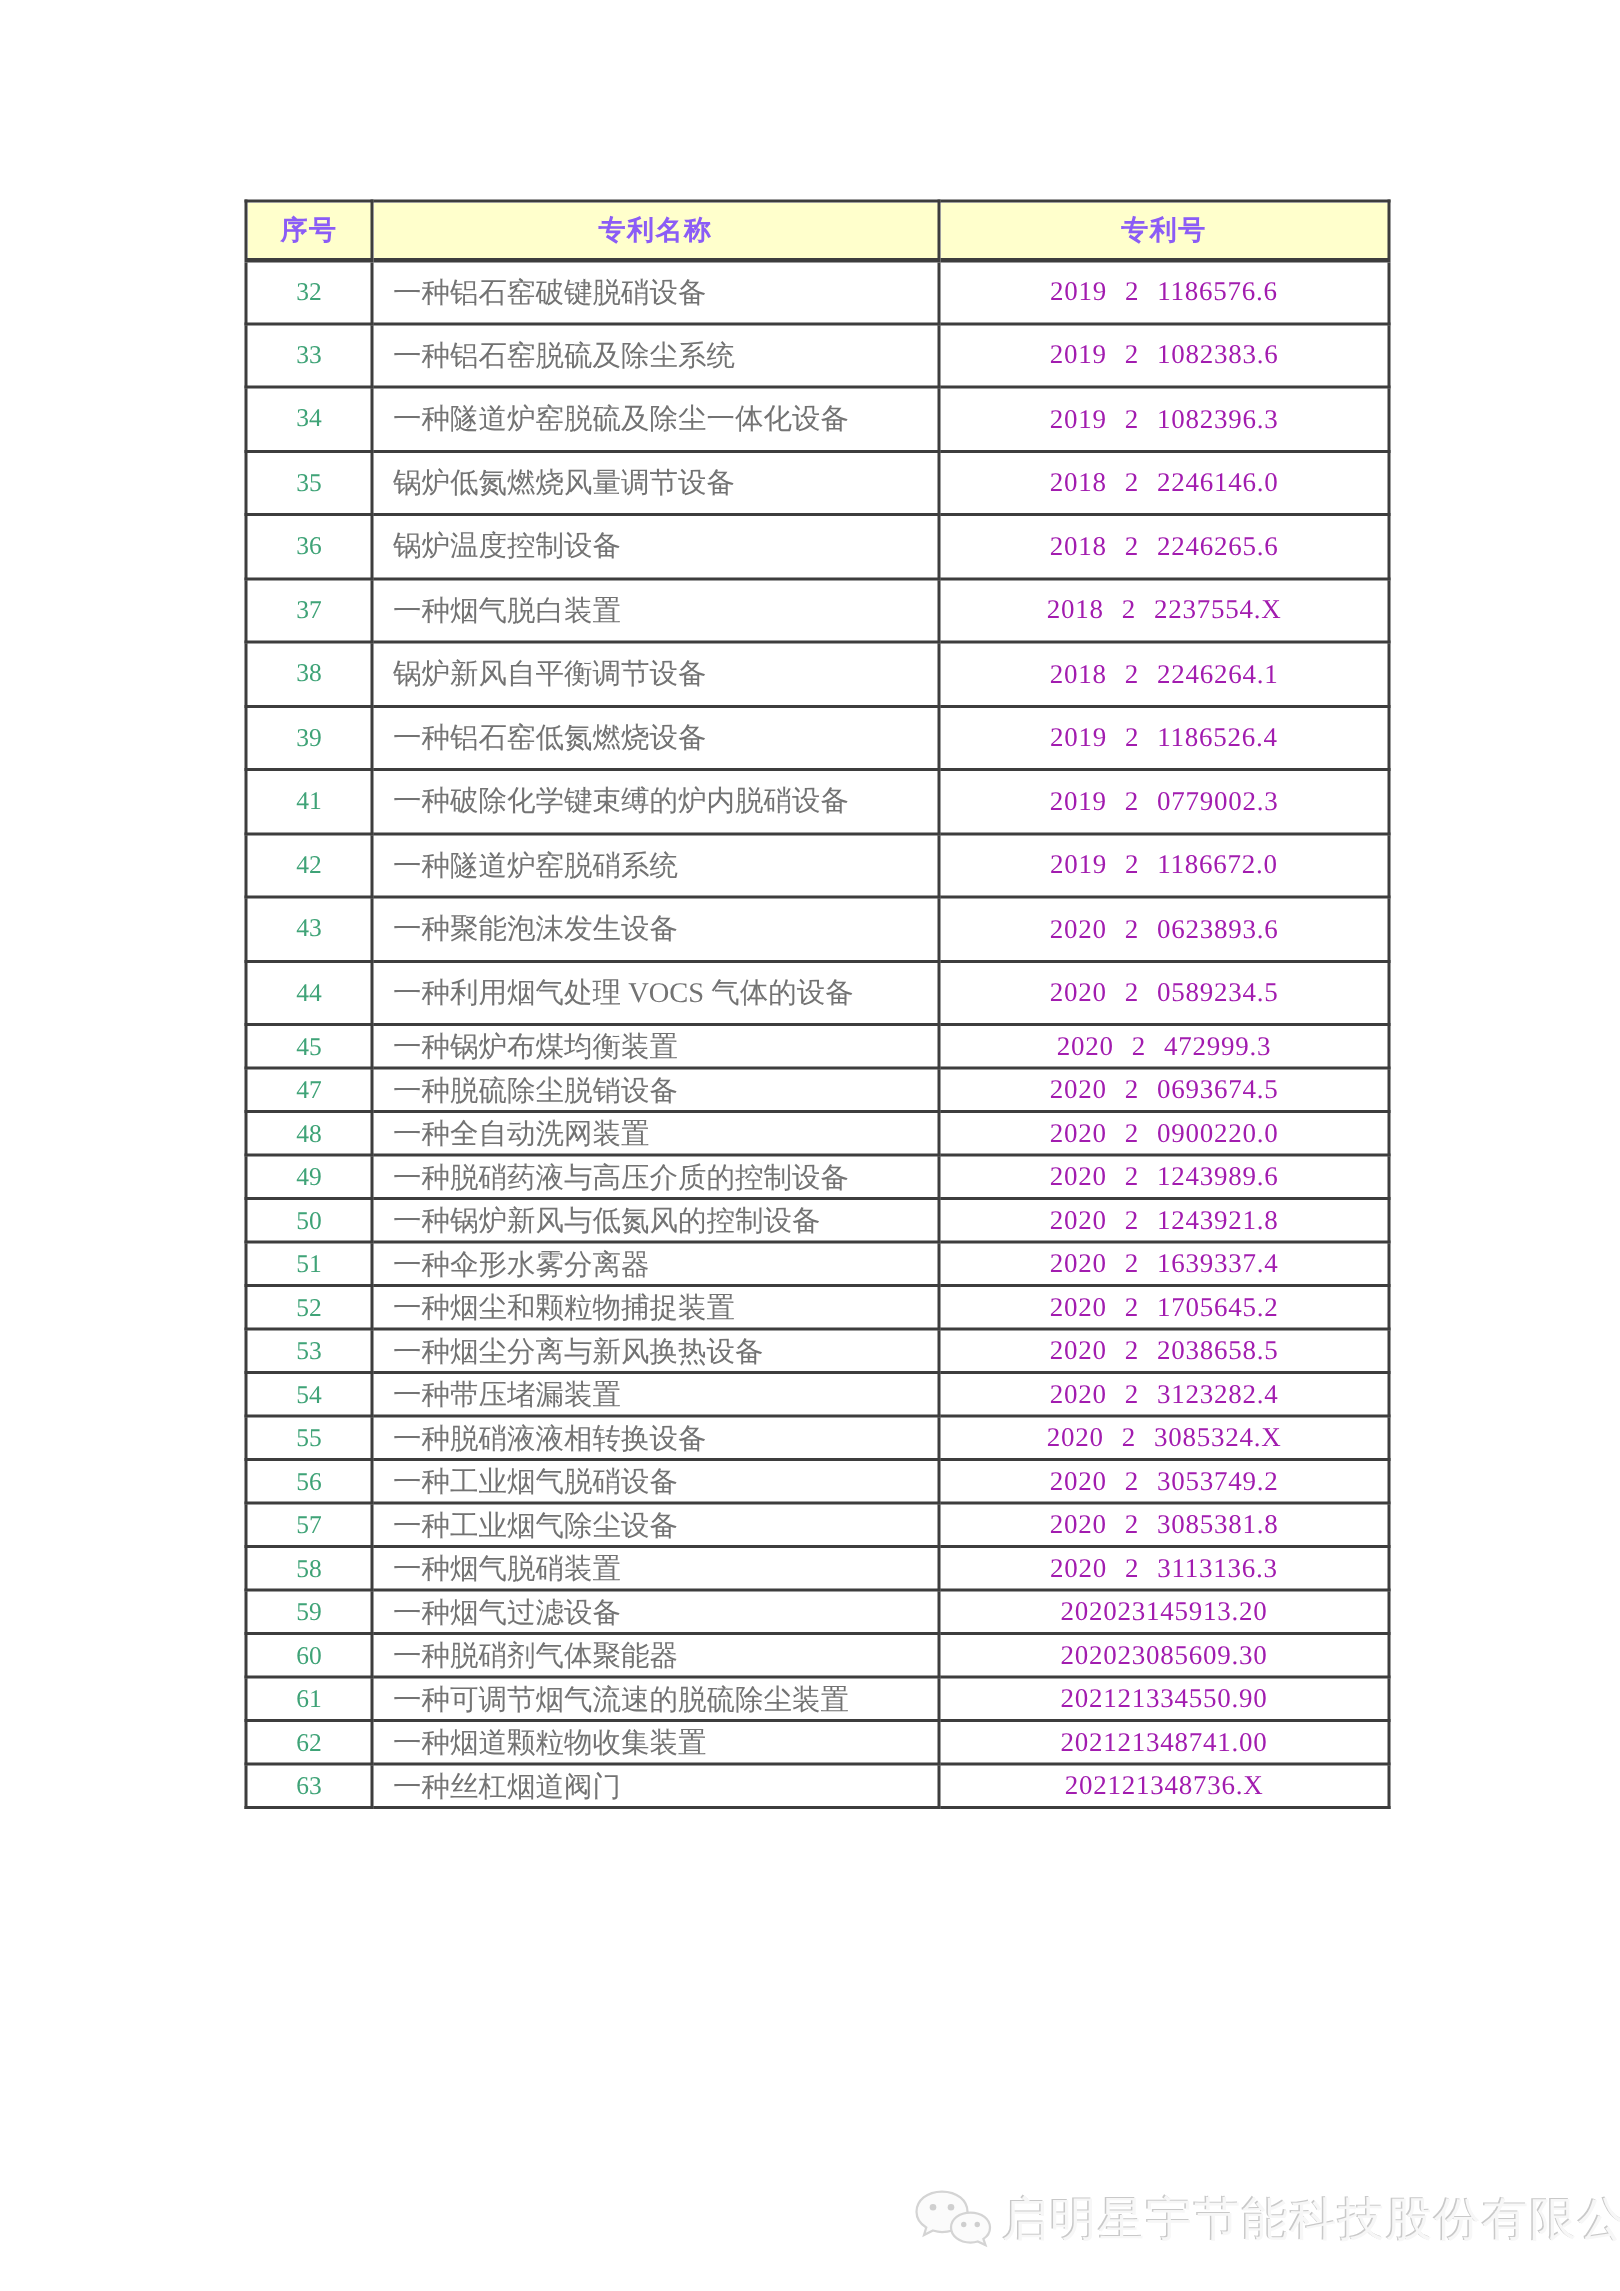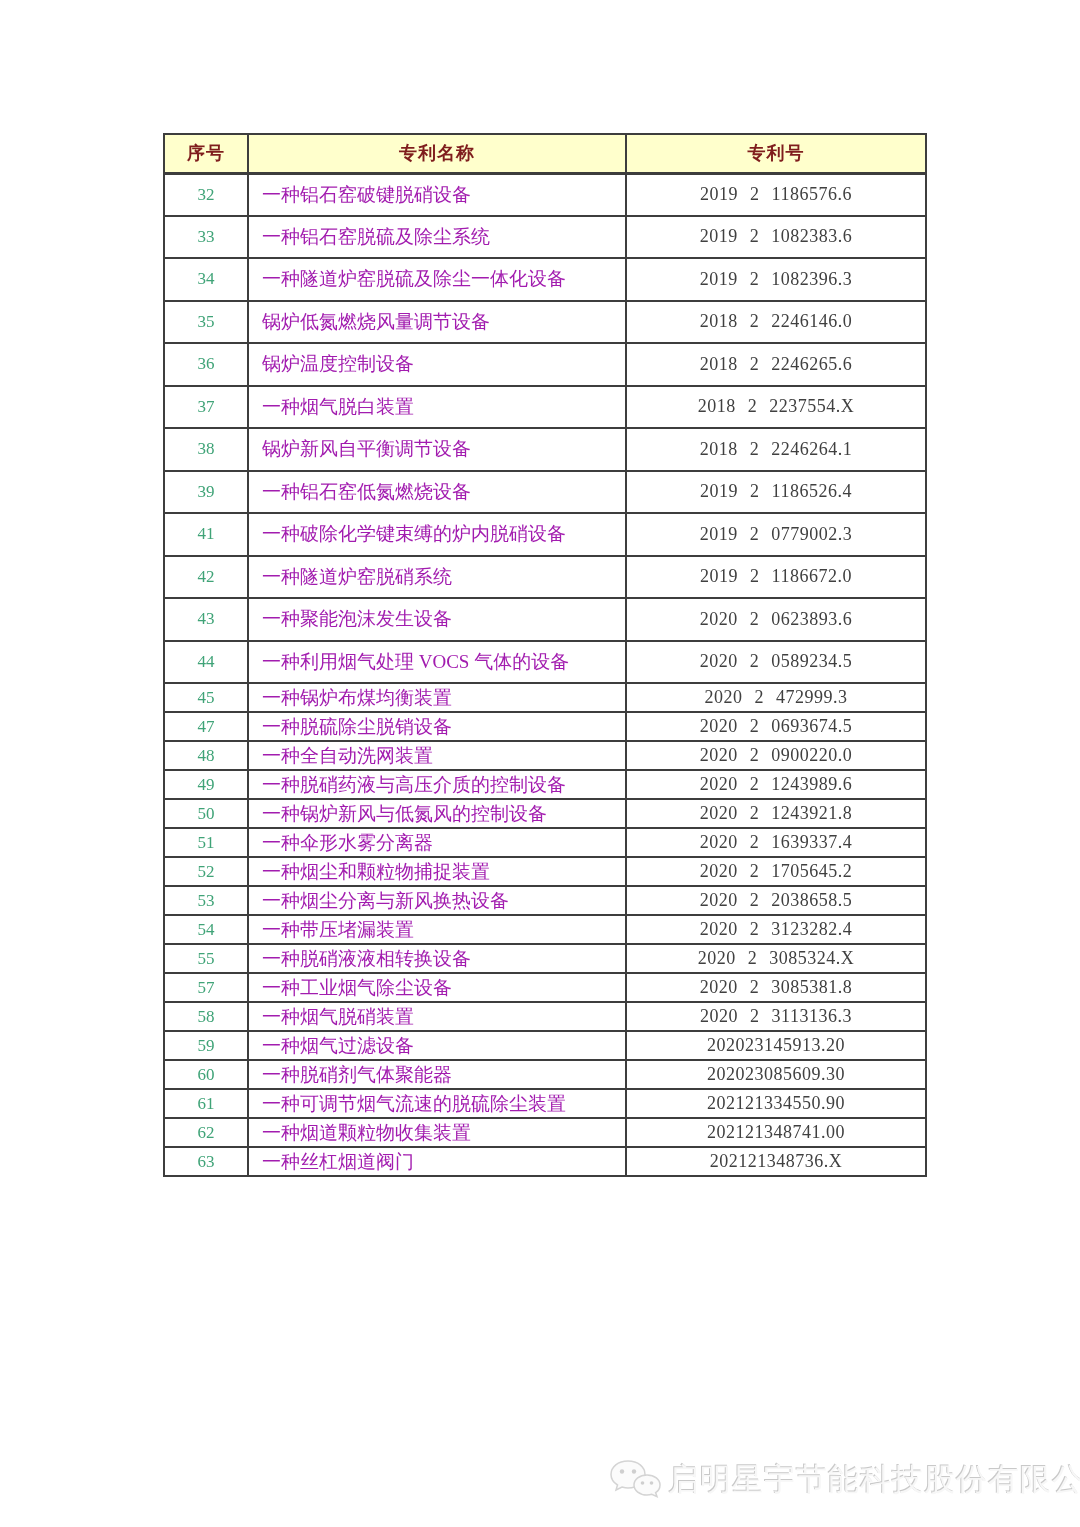--- a/index.html
+++ b/index.html
@@ -26,42 +26,42 @@
   .patent-table th, .patent-table td {
     border: 2px solid var(--border, #3d3d3d);
     overflow: hidden;
     white-space: nowrap;
   }
   .patent-table thead tr { height: 39px; }
   .patent-table thead th {
     background: var(--header-bg, #ffffcc);
     font-weight: bold;
     font-size: 18px;
-    color: #7f1d1d;
+    color: #8b5cf6;
     text-align: center;
     letter-spacing: 1px;
     border-bottom-width: 3px;
   }
   .patent-table tbody tr.tall { height: 42.5px; }
   .patent-table tbody tr.short { height: 29px; }
   td.col-no {
     text-align: center;
     color: var(--serial-green, #3fa377);
     font-size: 17px;
   }
   td.col-name {
     text-align: left;
     padding-left: 13px;
     font-size: 19px;
-    color: #a21caf;
+    color: #737373;
   }
   td.col-number {
     text-align: center;
     font-size: 18px;
-    color: #404040;
+    color: #a21caf;
     word-spacing: 7px;
     letter-spacing: 0.5px;
   }
   .watermark {
     position: absolute;
     left: 608px;
     top: 1458px;
     display: flex;
     align-items: center;
     gap: 6px;
@@ -223,20 +223,25 @@
       <td class="col-name">一种带压堵漏装置</td>
       <td class="col-number">2020 2 3123282.4</td>
     </tr>
 
     <tr class="short">
       <td class="col-no">55</td>
       <td class="col-name">一种脱硝液液相转换设备</td>
       <td class="col-number">2020 2 3085324.X</td>
     </tr>
 
+    <tr class="short">
+      <td class="col-no">56</td>
+      <td class="col-name">一种工业烟气脱硝设备</td>
+      <td class="col-number">2020 2 3053749.2</td>
+    </tr>
 
     <tr class="short">
       <td class="col-no">57</td>
       <td class="col-name">一种工业烟气除尘设备</td>
       <td class="col-number">2020 2 3085381.8</td>
     </tr>
 
     <tr class="short">
       <td class="col-no">58</td>
       <td class="col-name">一种烟气脱硝装置</td>

